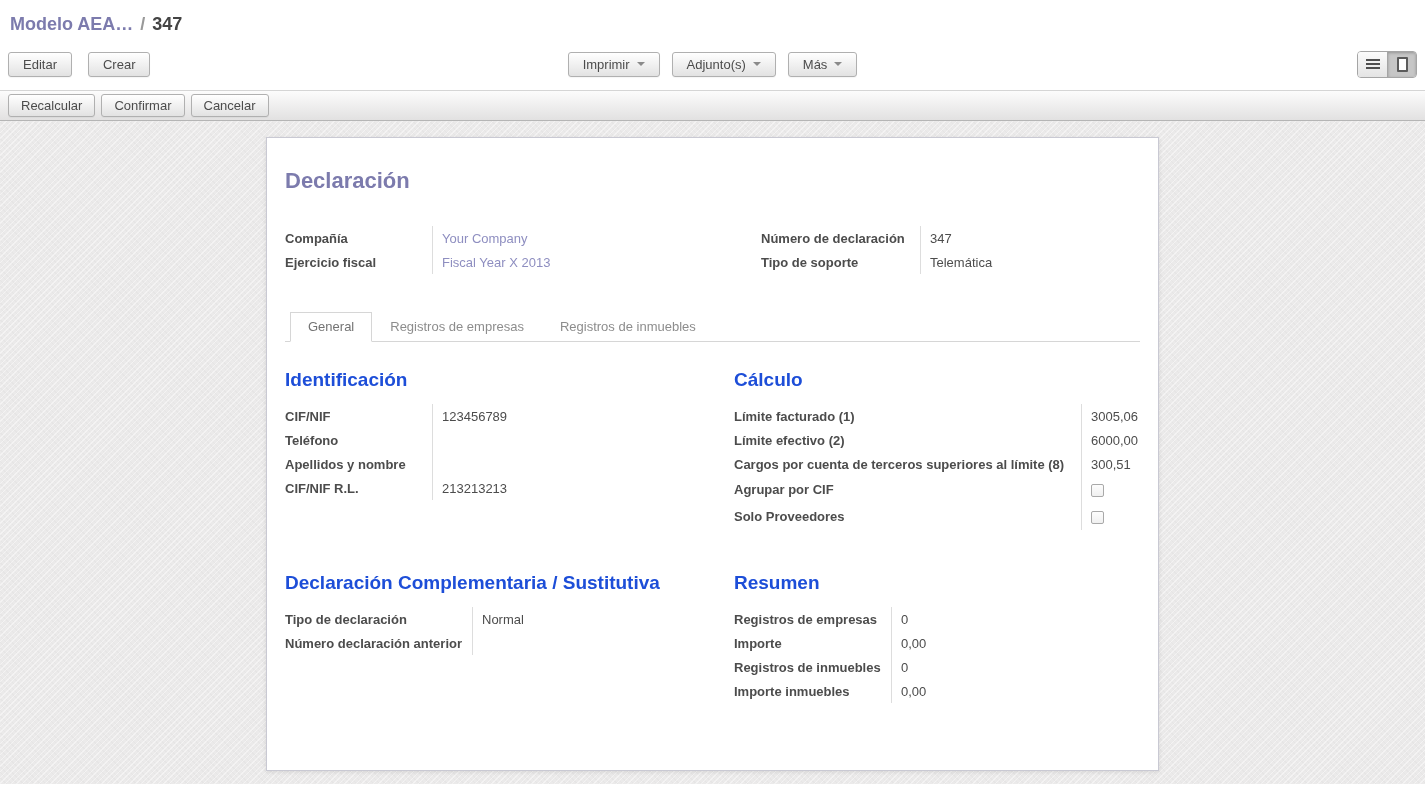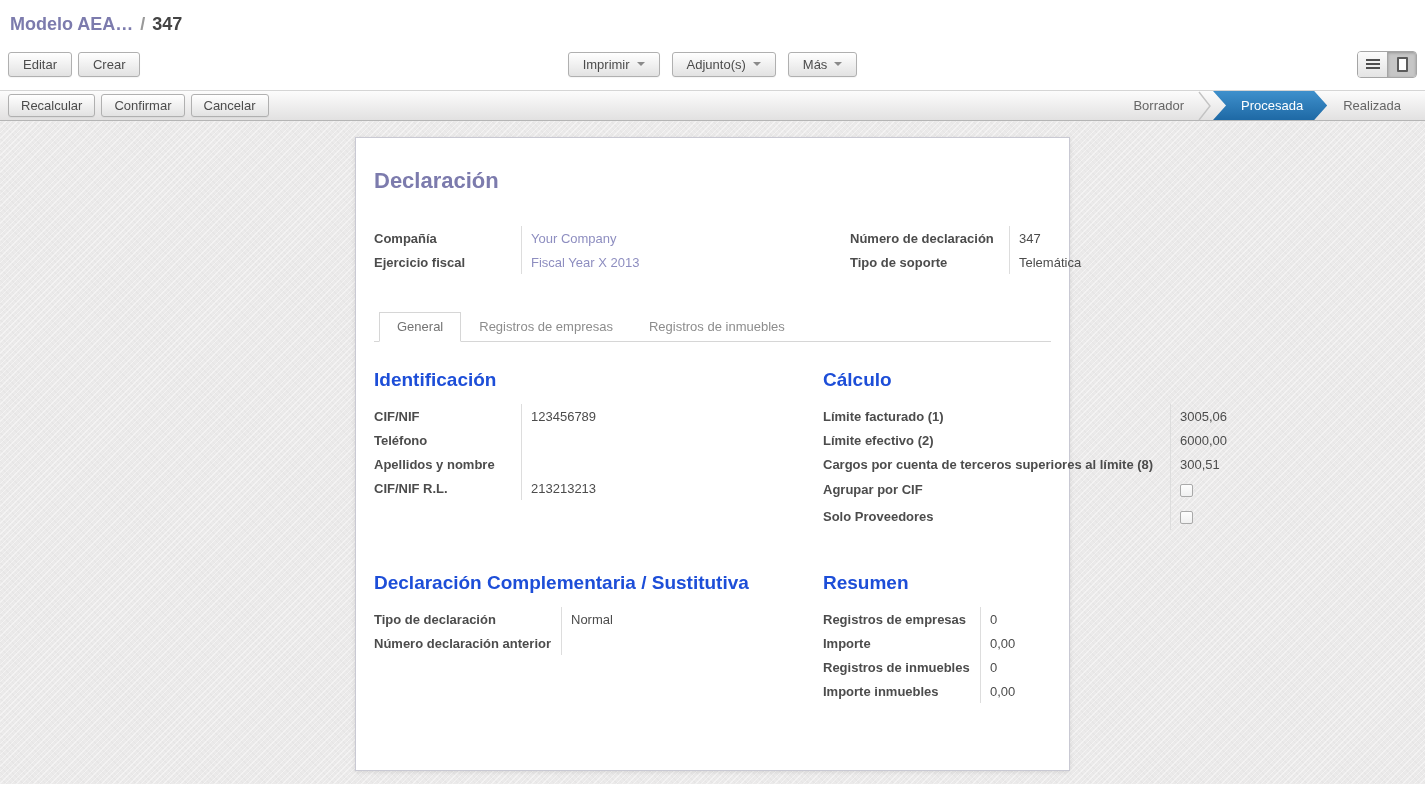--- a/index.html
+++ b/index.html
@@ -25,21 +25,21 @@
 
   
   .control-row {
     height: 46px;
     background: #fff;
     display: grid;
     grid-template-columns: 1fr auto 1fr;
     align-items: center;
     padding: 0 8px 6px 8px;
   }
-  .ctl-left  { display: flex; gap: 6px; }
+  .ctl-left  { display: flex; gap: 16px; }
   .ctl-mid   { display: flex; gap: 12px; justify-content: center; }
   .ctl-right { display: flex; justify-content: flex-end; align-items: center; }
 
   .btn {
     display: inline-flex;
     align-items: center;
     justify-content: center;
     padding: 4px 14px;
     background: linear-gradient(#ffffff, #e2e2e2);
     border: 1px solid #b0b0b0;
@@ -123,21 +123,21 @@
   
   .content {
     height: 663px;
     background-color: #ebeaea;
     background-image:
       repeating-linear-gradient(135deg, rgba(255,255,255,0.45) 0 1px, transparent 1px 4px),
       repeating-linear-gradient(45deg, rgba(0,0,0,0.02) 0 1px, transparent 1px 4px);
     overflow: hidden;
   }
   .sheet {
-    width: 715px;
+    width: 893px;
     min-height: 634px;
     margin: 16px auto 0 auto;
     background: #fff;
     border: 1px solid #c9c9d3;
     box-shadow: 0 1px 4px rgba(0,0,0,0.1);
     padding: 30px 18px 20px 18px;
   }
   .form-title { font-size: 22px; font-weight: bold; color: #7c7bad; margin-bottom: 32px; }
 
   .hdr-grid { display: grid; grid-template-columns: 432px 1fr; column-gap: 17px; gap: 44px; }
@@ -249,30 +249,20 @@
       </span>
     </span>
   </div>
 </div>
 
 <div class="status-row">
   <button class="btn">Recalcular</button>
   <button class="btn">Confirmar</button>
   <button class="btn">Cancelar</button>
 
-  <div class="statusbar">
-    <span class="state">Borrador</span>
-    <span class="state-chevron">
-      <svg width="13" height="30" viewBox="0 0 13 30">
-          <path d="M1 1 L12 15 L1 29" fill="none" stroke="#c3c3c3" stroke-width="1.4"></path>
-        </svg>
-    </span>
-    <span class="state active">Procesada</span>
-    <span class="state">Realizada</span>
-  </div>
 </div>
 
 <div class="content">
   <div class="sheet">
 
     <div class="form-title">Declaración</div>
 
     <div class="hdr-grid">
       <div>
         <div class="frow">

